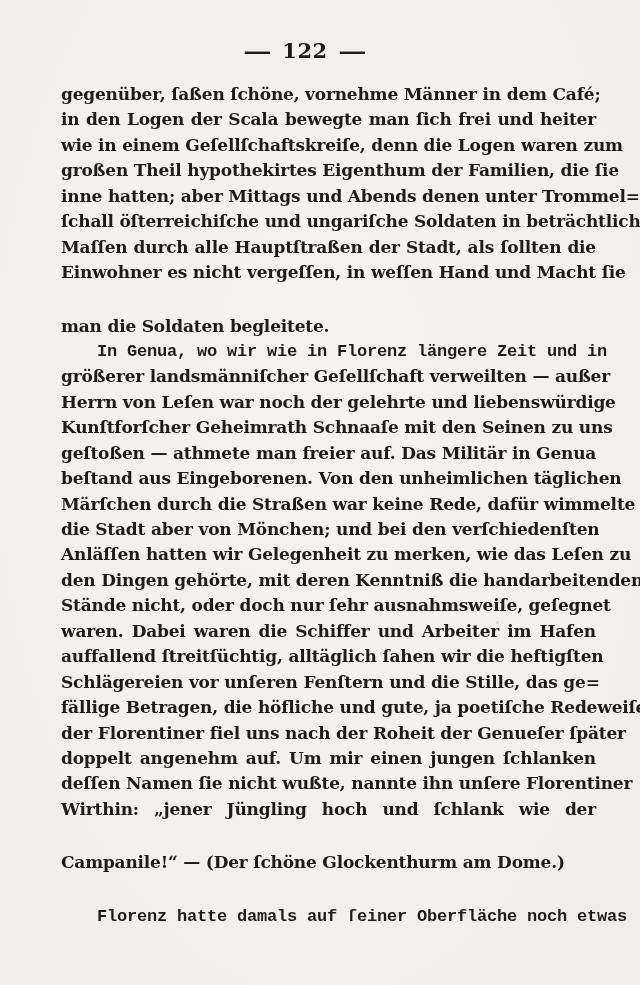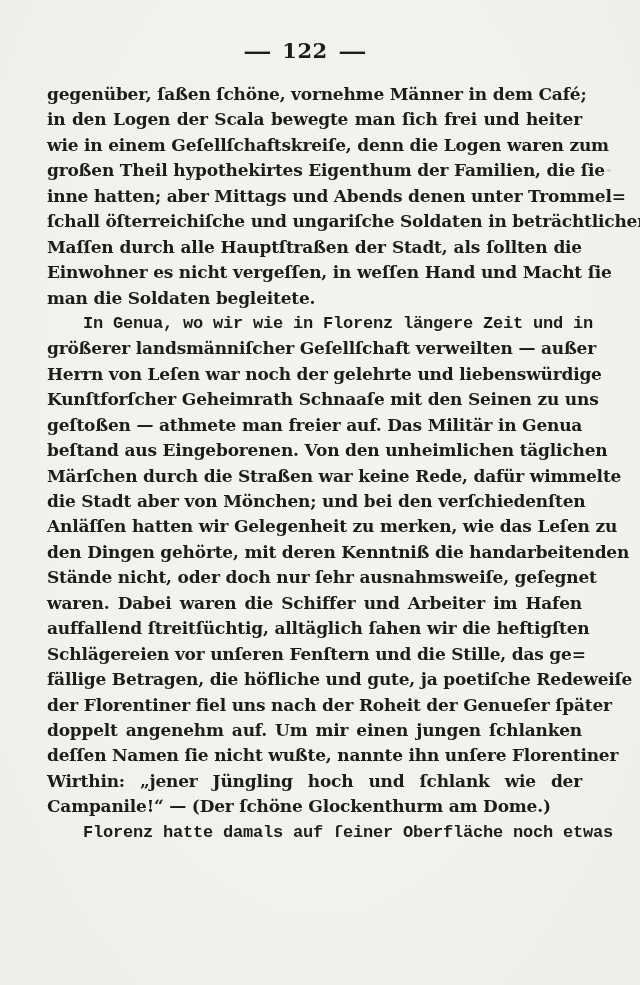--- a/index.html
+++ b/index.html
@@ -34,41 +34,42 @@
   .header .pgnum {
     display: inline-block;
     margin: 12px 14px;
   }
   .header .dash {
     display: inline-block;
     transform: scaleX(1.35);
   }
   .text-block {
     position: absolute;
-    left: 47px;
+    left: 61px;
     top: 82px;
     width: 535px;
   }
   .line {
     font-size: 17px;
     font-weight: bold;
     line-height: 25.45px;
     height: 25.45px;
     letter-spacing: -0.2px;
     text-align: justify;
     text-align-last: justify;
     white-space: nowrap;
     color: #1d1c1a;
   }
   .line.indent {
     text-indent: 36px;
     font-family: Liberation Mono, monospace;
   }
   .line.pend {
     text-align-last: left;
+    margin-top: 28px;
   }
   .speck {
     position: absolute;
     border-radius: 50%;
     background: #c9c7c0;
   }
   .speck.s1 { left: 606px; top: 169px; width: 5px; height: 3px; opacity: .7; }
   .speck.s2 { left: 496px; top: 621px; width: 3px; height: 3px; opacity: .6; }
 </style>
 </head>

